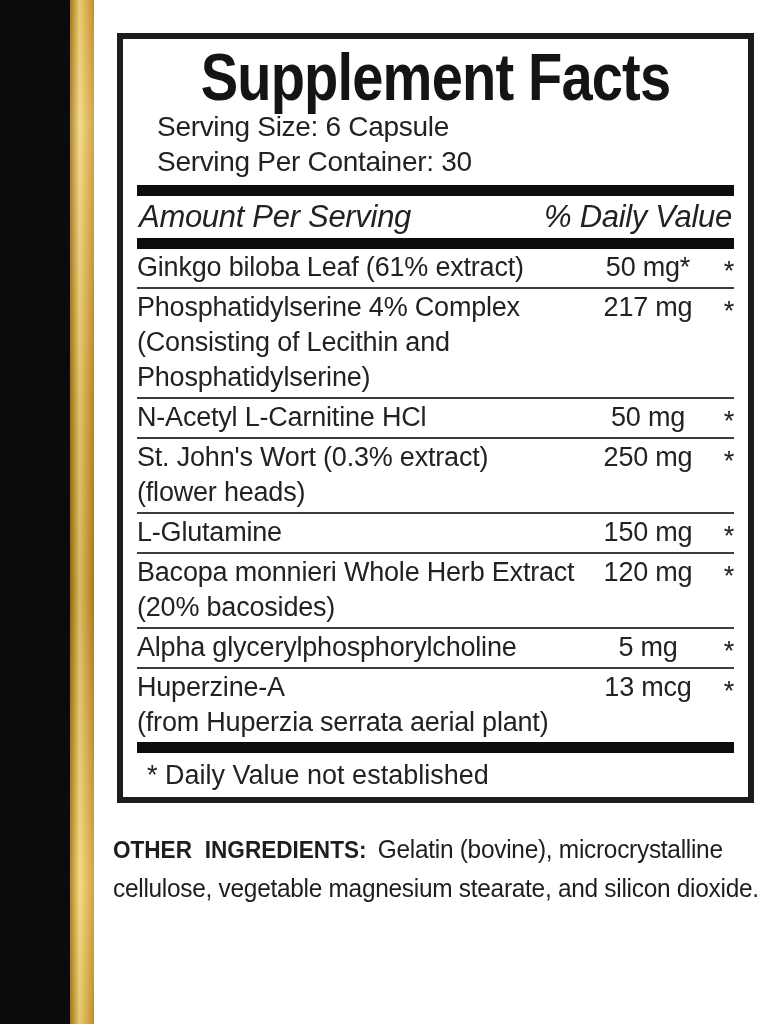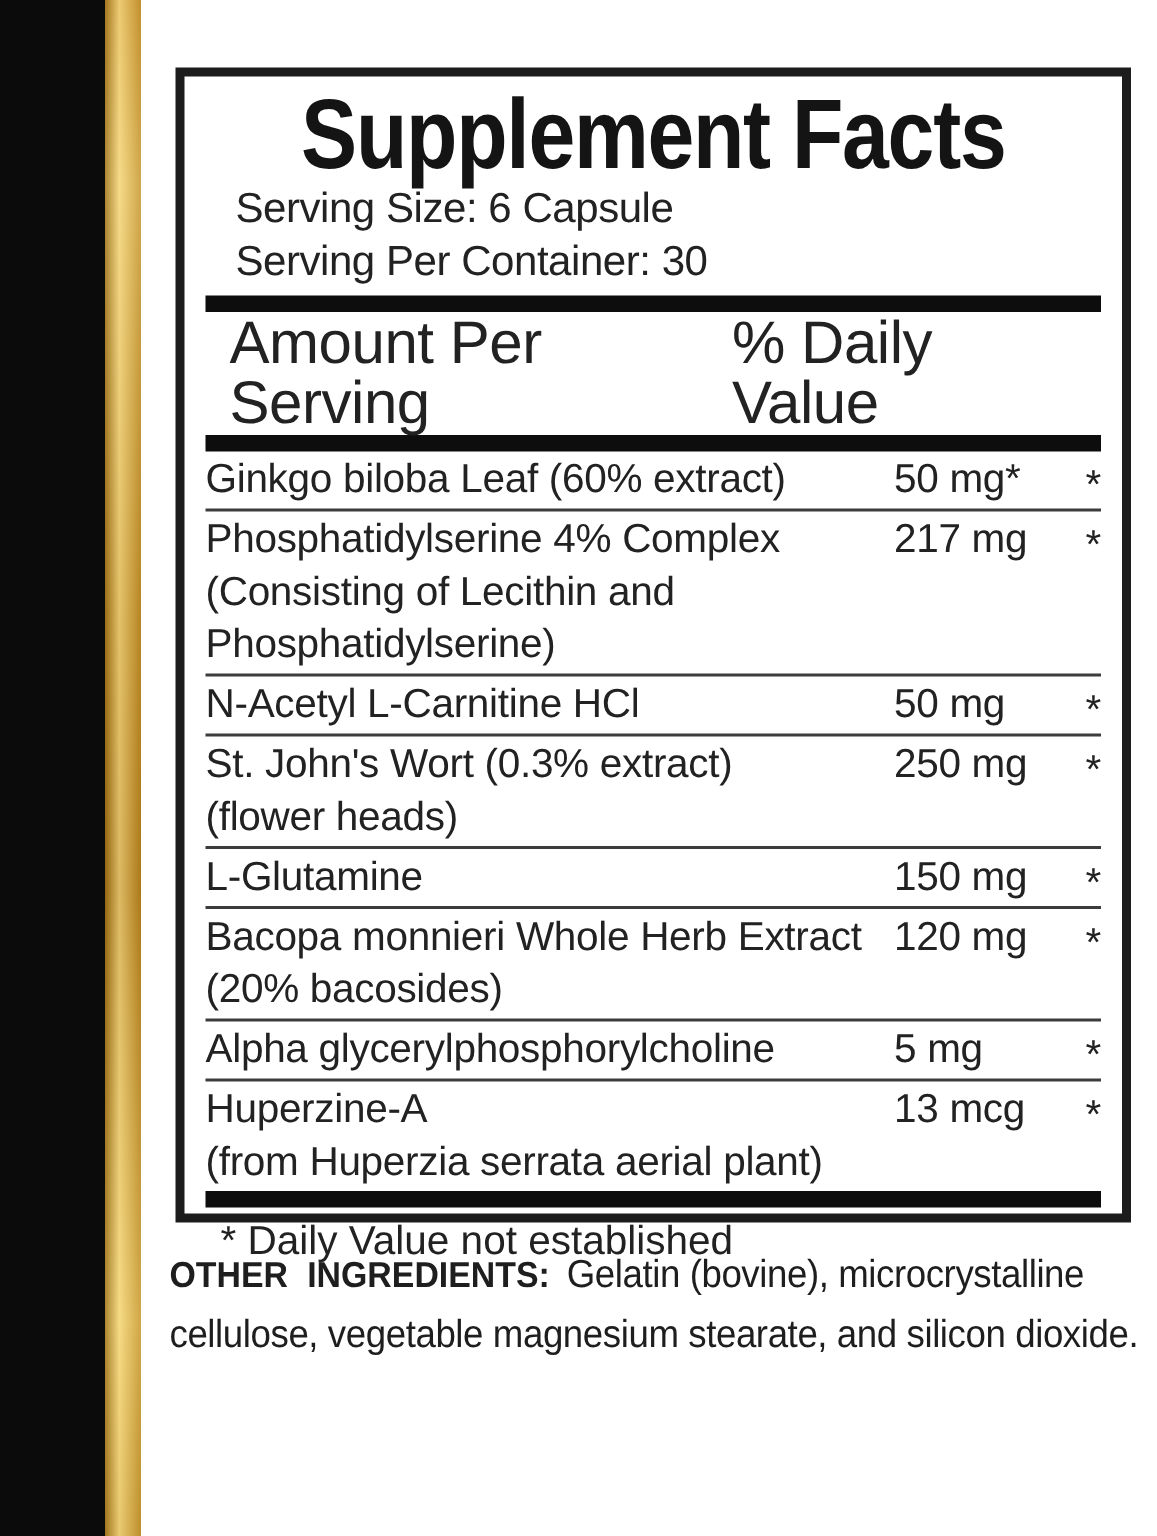--- a/index.html
+++ b/index.html
@@ -9,41 +9,41 @@
     color:var(--text,#222);
   }
   .black-bar { position:absolute; left:0; top:0; width:70px; height:1024px;
     background:var(--bar-black,#0b0b0b); }
   .gold-stripe { position:absolute; left:70px; top:0; width:24px; height:1024px;
     background:
       linear-gradient(90deg, rgba(110,70,0,.50) 0%, rgba(255,238,170,.50) 40%, rgba(140,90,10,.30) 100%),
       linear-gradient(180deg, #d9a63c 0%, #ecc766 12%, #c8962c 40%, #b9851e 58%, #ecc75f 86%, #d2a438 100%);
   }
   .facts-box {
-    position:absolute; left:117px; top:45px; width:637px; height:770px;
+    position:absolute; left:117px; top:33px; width:637px; height:770px;
     box-sizing:border-box; border:6px solid var(--border,#1c1c1c);
     background:#fff; padding-top:2px;
   }
   .title {
     text-align:center; font-weight:bold; font-size:66px; line-height:64px;
     letter-spacing:-1px; transform:scaleX(.85); transform-origin:50% 50%;
     margin-top:4px; color:#141414; white-space:nowrap;
   }
   .serving { font-size:28px; line-height:35px; margin-left:34px;
     letter-spacing:-.3px; white-space:nowrap; }
   .bar { height:11px; background:#0d0d0d; margin:0 14px; }
   .bar-1 { margin-top:6px; }
-  .cols { display:flex; justify-content:space-between; margin:0 28px;
-    font-size:40px; line-height:40px; padding:1px 2px; letter-spacing:-.3px; }
+  .cols { display:flex; justify-content:space-between; margin:0 14px;
+    font-size:31px; line-height:40px; padding:1px 2px; letter-spacing:-.3px;font-style:italic; }
   .rows { margin:0 14px; }
   .row { padding:1px 0 2px; border-bottom:2px solid #3c3c3c; }
   .row:last-child { border-bottom:none; }
   .row-main { display:flex; align-items:baseline; }
   .row-name { flex:1; white-space:nowrap; }
-  .row-amount { text-align:left; min-width:104px; white-space:nowrap; }
+  .row-amount { text-align:center; min-width:104px; white-space:nowrap; }
   .row-dv { width:34px; text-align:right; transform:translateY(4px); }
   .row, .row-cont { font-size:27px; line-height:35px; letter-spacing:-.2px; }
   .footnote { font-size:27px; line-height:34px; margin:5px 14px 0 24px; }
   .other {
     position:absolute; left:113px; top:830px; width:694px;
     transform:scaleX(.94); transform-origin:left top;
     font-size:26px; line-height:39px; letter-spacing:-.3px; color:#1e1e1e;
     white-space:nowrap;
   }
   .oi-label { font-weight:bold; font-size:24px; word-spacing:7px;
@@ -67,21 +67,21 @@
     <div class="cols">
       <span>Amount Per Serving</span>
       <span>% Daily Value</span>
     </div>
 
     <div class="bar"></div>
 
     <div class="rows">
   <div class="row">
     <div class="row-main">
-      <span class="row-name">Ginkgo biloba Leaf (60% extract)</span>
+      <span class="row-name">Ginkgo biloba Leaf (61% extract)</span>
       <span class="row-amount">50 mg*</span>
       <span class="row-dv">*</span>
     </div>
   </div>
 
   <div class="row">
     <div class="row-main">
       <span class="row-name">Phosphatidylserine 4% Complex</span>
       <span class="row-amount">217 mg</span>
       <span class="row-dv">*</span>

